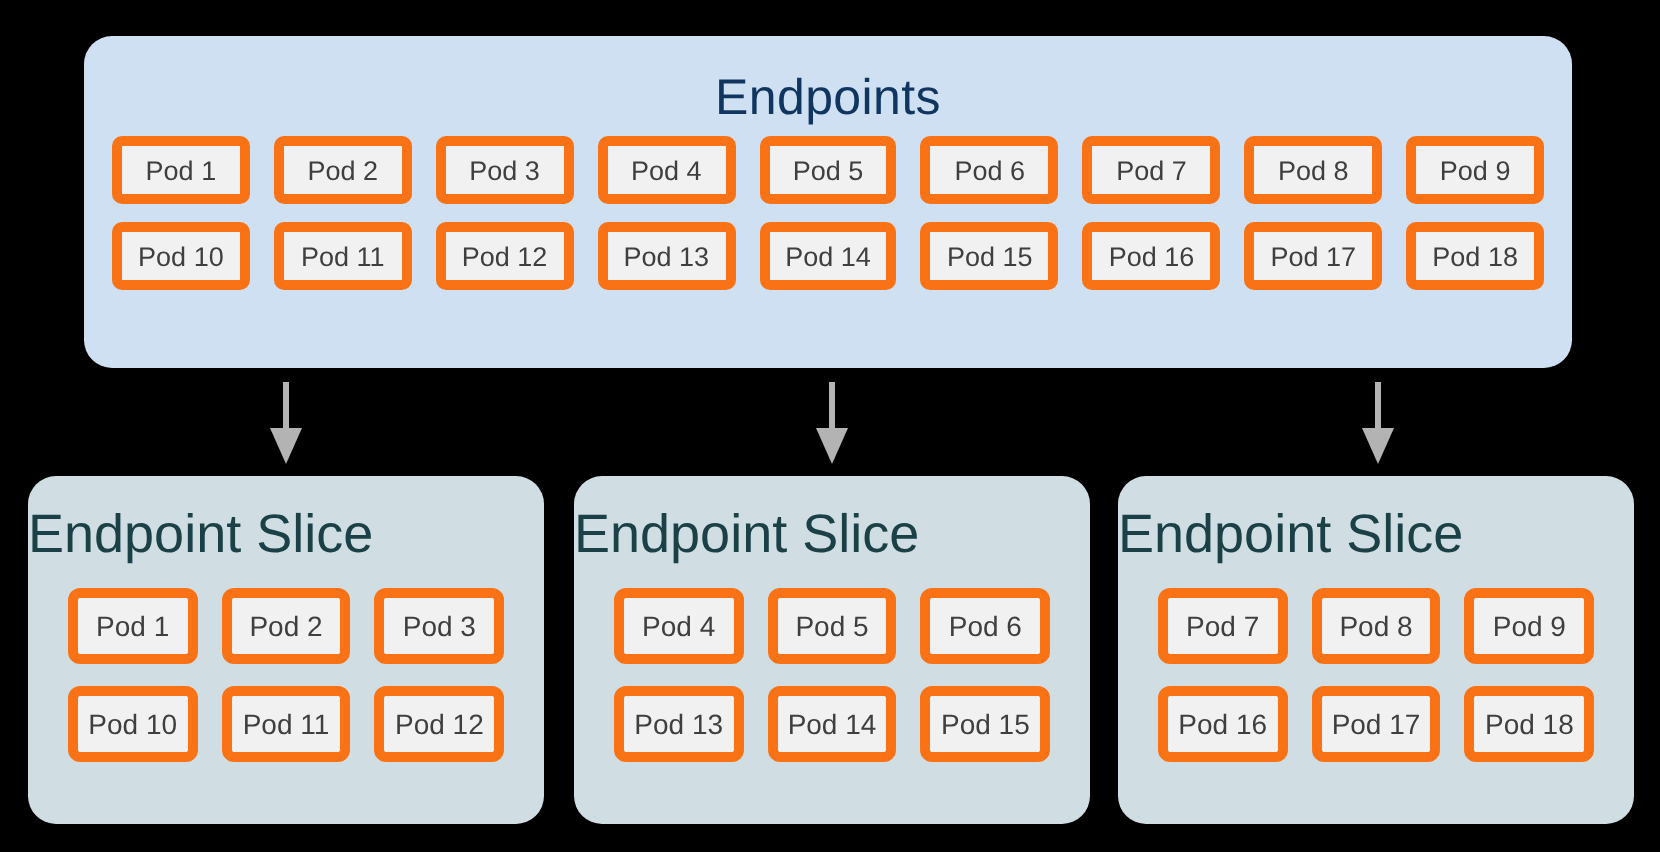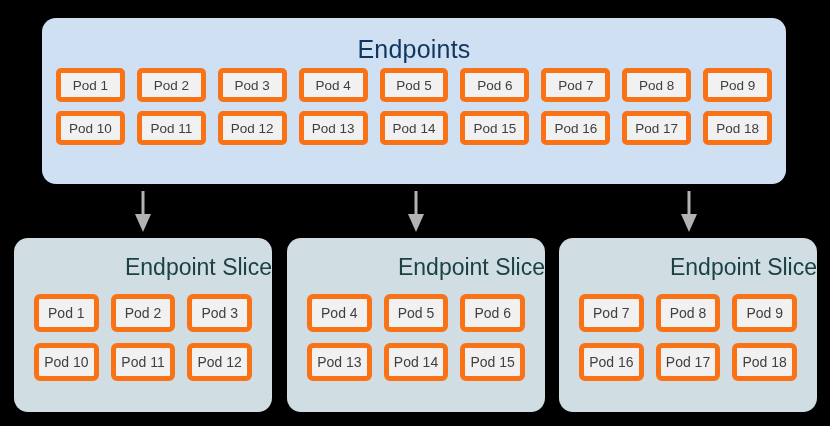--- a/index.html
+++ b/index.html
@@ -98,22 +98,22 @@
   }
   .slice-1 { left: 14px; }
   .slice-2 { left: 287px; }
   .slice-3 { left: 559px; }
 
   .slice-title {
     position: absolute;
     left: 0;
     top: 16px;
     width: 100%;
-    text-align: right;
-    font-size: 23px;
+    text-align: left;
+    font-size: 27px;
     color: #1b4147;
     line-height: 27px;
     white-space: nowrap;
   }
 
   .slice-rows {
     position: absolute;
     left: 20px;
     top: 56px;
     width: 218px;

